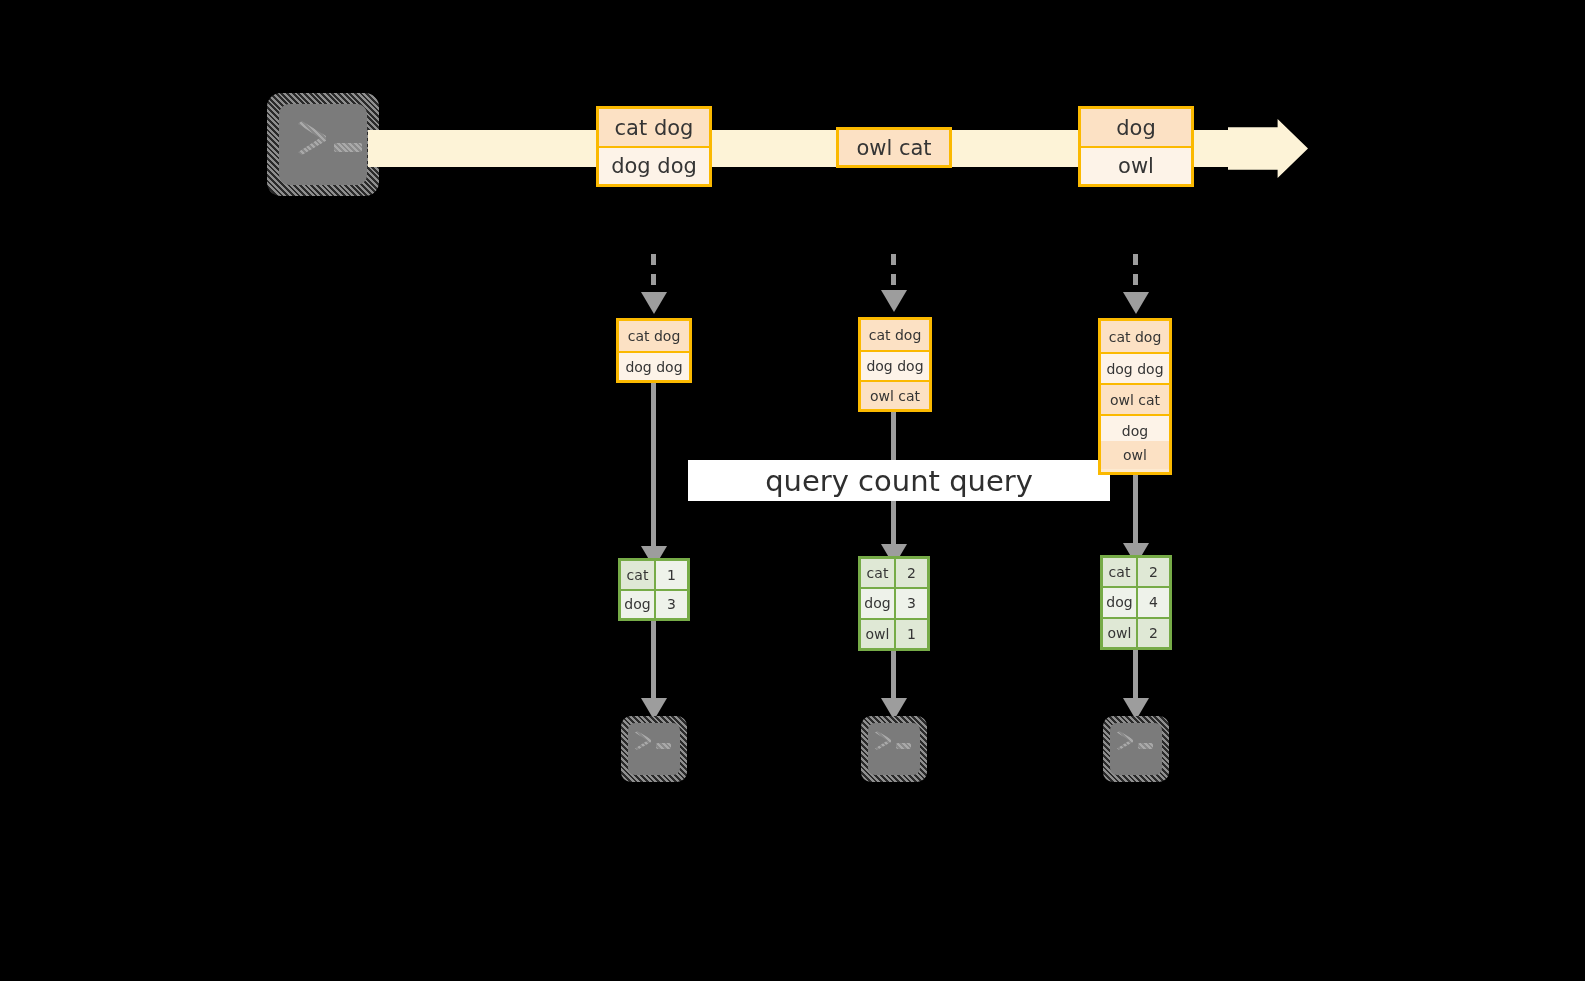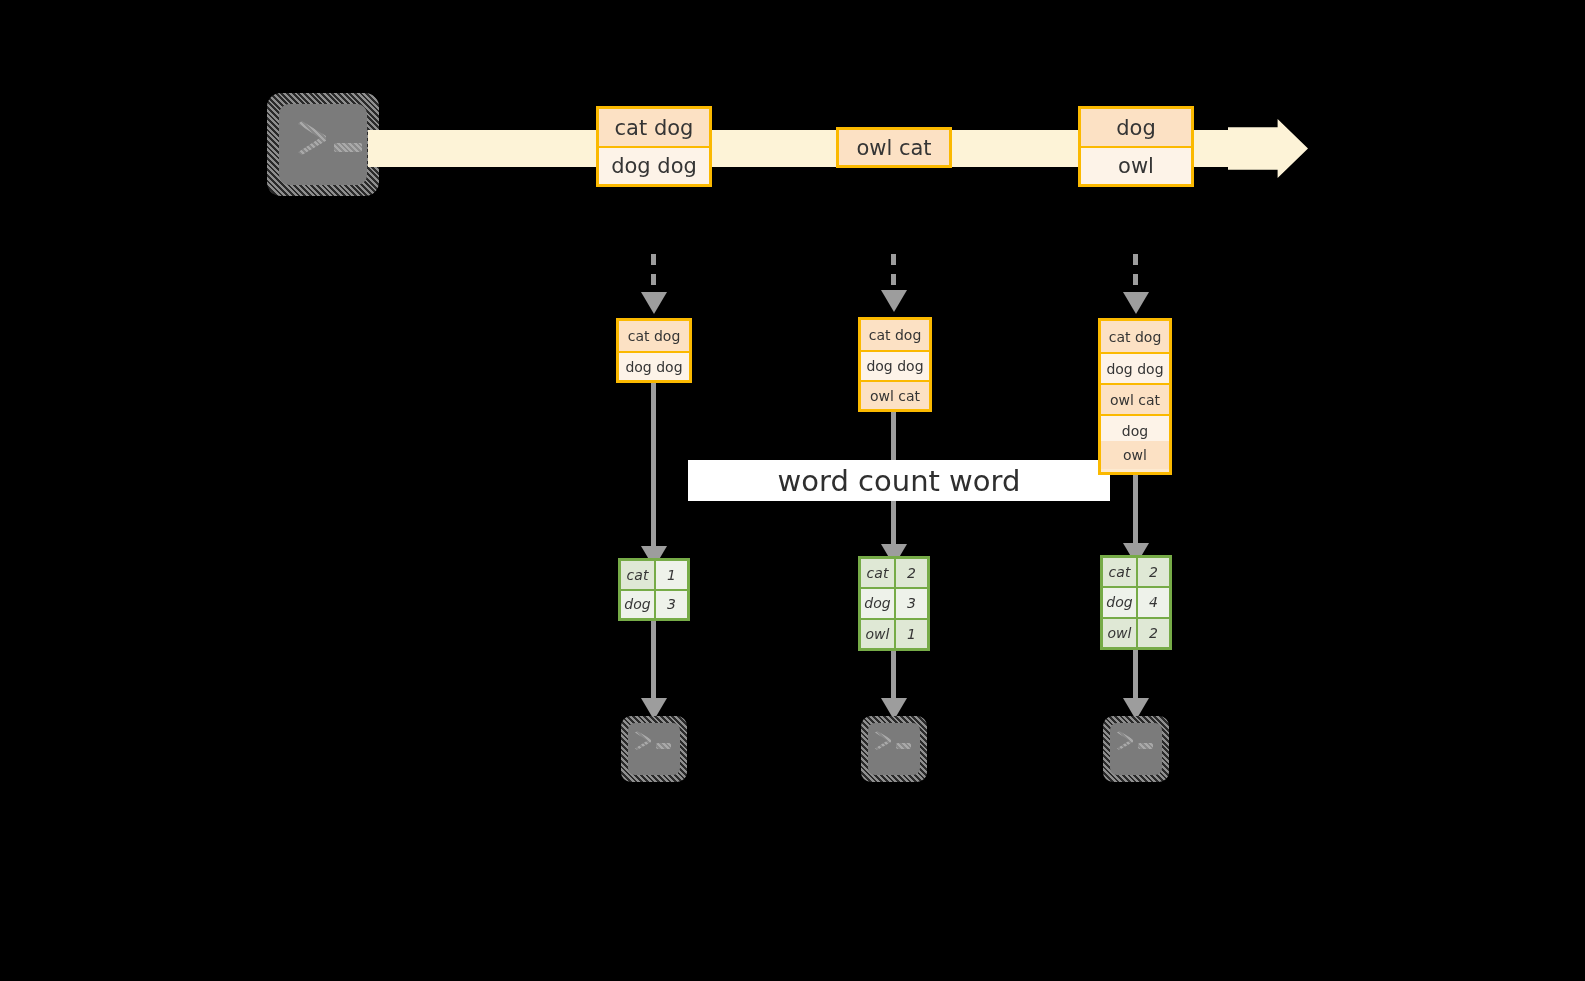--- a/index.html
+++ b/index.html
@@ -29,21 +29,21 @@
   .obox{position:absolute;box-sizing:border-box;border:3px solid #fbb900;
         background:#fdead0;}
   .ocell{box-sizing:border-box;display:flex;align-items:center;
          justify-content:center;color:#353535;white-space:nowrap;}
   .ocell.dark{background:#fce1c4;}
   .ocell.light{background:#fdf3e8;}
   .ocell.sep{border-top:2px solid #fbb900;}
 
   
   .gbox{position:absolute;box-sizing:border-box;border:3px solid #76ab47;
-        background:#e6eede;display:flex;flex-direction:column;font-style:italic;}
+        background:#e6eede;display:flex;flex-direction:column;}
   .grow{display:flex;flex:1 1 0;box-sizing:border-box;}
   .grow.sep{border-top:2px solid #76ab47;}
   .gk,.gv{box-sizing:border-box;display:flex;align-items:center;
           justify-content:center;color:#353535;white-space:nowrap;}
   .gk{flex:0 0 50%;}
   .gv{flex:1 1 auto;border-left:2px solid #76ab47;}
   .shadeA{background:#dfe8d5;}
   .shadeB{background:#eef2ea;}
 
   
@@ -190,19 +190,19 @@
   <div class="vhead" style="left:1123px;top:698px;"></div>
 
   <div class="term" style="left:1103px;top:716px;width:66px;height:66px;">
     <div class="hatch" style="border-radius:10px;"></div>
     <div class="face" style="left:7px;top:7px;right:7px;bottom:7px;border-radius:7px;"></div>
     <div class="gt" style="left:14px;top:15px;width:16px;height:19px;"></div>
     <div class="us" style="left:35px;top:27px;width:15px;height:6px;border-radius:2px;"></div>
   </div>
 
   <div class="band" style="left:688px;top:460px;width:422px;height:41px;"></div>
-  <div class="bandtext" style="left:688px;top:458px;width:422px;height:45px;font-size:29px;">word count word</div>
+  <div class="bandtext" style="left:688px;top:458px;width:422px;height:45px;font-size:29px;">query count query</div>
 
   <div class="obox" style="left:1098px;top:441px;width:74px;height:34px;border-top:none;">
     <div class="ocell dark" style="height:28px;font-size:14px;">owl</div>
   </div>
 
 </div>
 
 </body></html>

